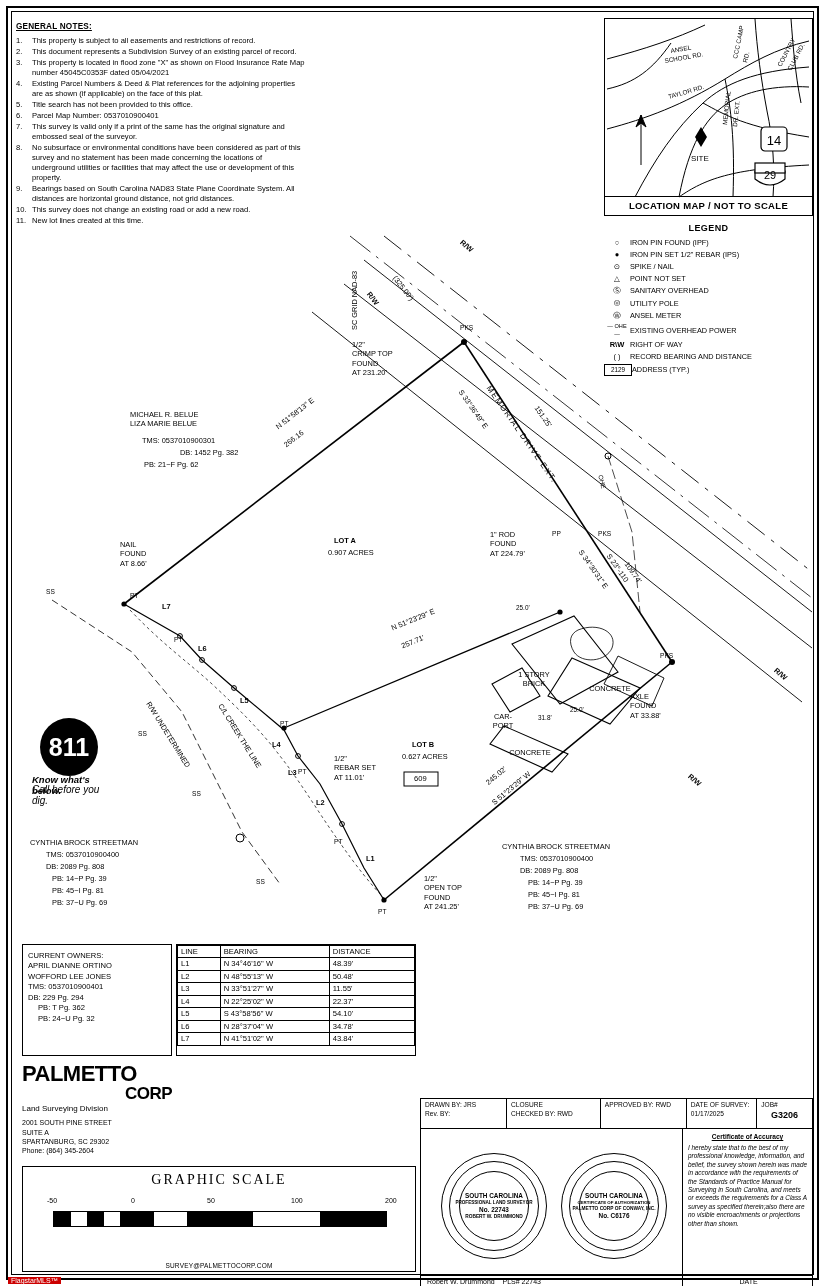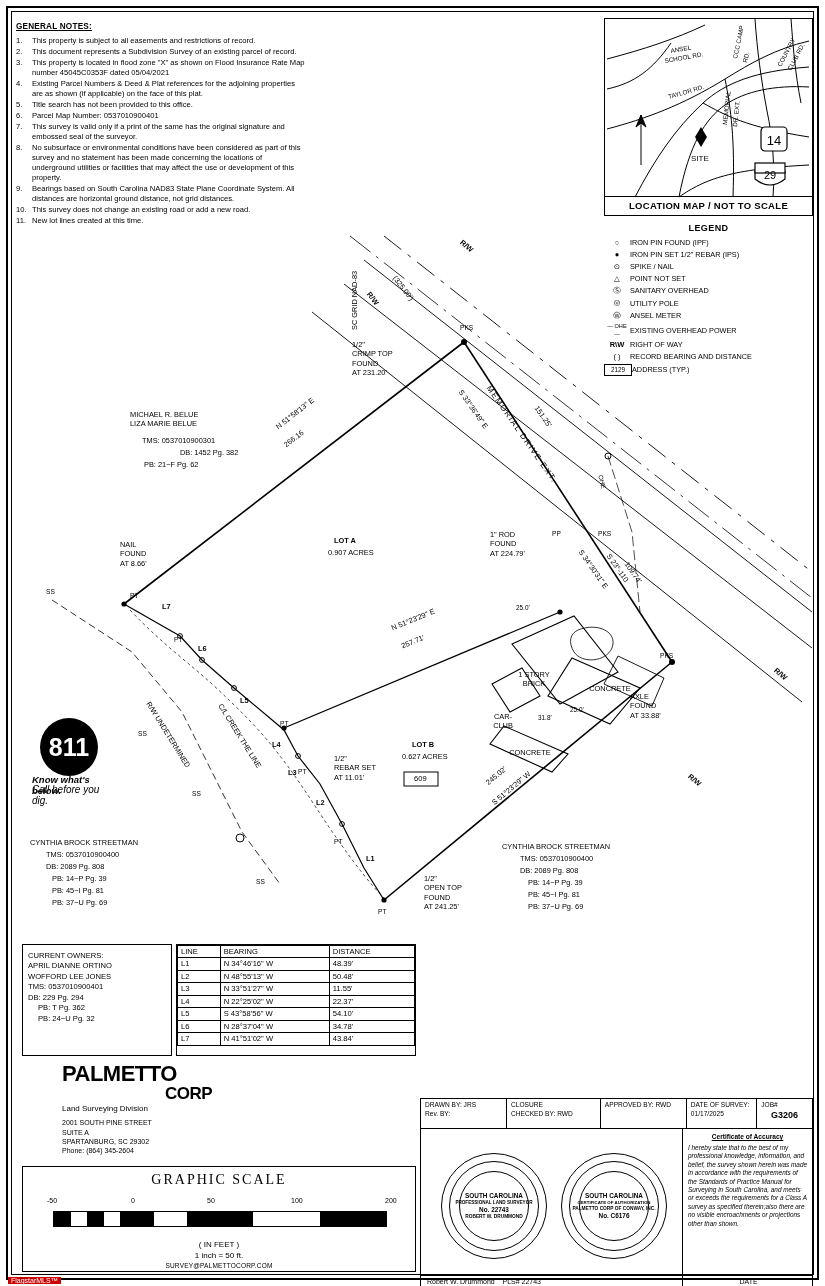--- a/index.html
+++ b/index.html
@@ -41,21 +41,21 @@
   .logo811 .kn{position:absolute;left:0;top:56px;font-size:9.5px;font-weight:bold;font-style:italic;}
   .logo811 .cb{position:absolute;left:0;top:66px;font-size:10px;font-weight:normal;font-style:italic;}
 
   
   .owners{position:absolute;left:22px;top:944px;width:150px;height:112px;border:1.2px solid #000;box-sizing:border-box;padding:6px 5px;font-size:7.6px;line-height:1.38;}
   .linetable{position:absolute;left:176px;top:944px;width:240px;height:112px;border:1.2px solid #000;box-sizing:border-box;}
   .linetable table{width:100%;border-collapse:collapse;font-size:7.6px;}
   .linetable th,.linetable td{border:.8px solid #000;padding:1px 3px;text-align:left;line-height:1.25;}
   .linetable th{font-weight:normal;}
 
-  .palm{position:absolute;left:22px;top:1060px;width:150px;height:100px;font-size:7.2px;line-height:1.3;margin-left:40px;}
+  .palm{position:absolute;left:22px;top:1060px;width:150px;height:100px;font-size:7.2px;line-height:1.3;}
   .palm .p1{font-size:22px;font-weight:bold;letter-spacing:-0.5px;font-family:"Liberation Sans",sans-serif;}
   .palm .p2{font-size:17px;font-weight:bold;text-align:right;margin-top:-6px;letter-spacing:-0.5px;}
   .palm .p3{font-size:8px;margin-top:-1px;}
   .palm .addr{margin-top:4px;font-size:7px;line-height:1.35;}
 
   .subinfo{position:absolute;left:176px;top:1060px;width:240px;height:100px;text-align:center;font-size:8px;line-height:1.5;font-style:italic;}
 
   .graphic{position:absolute;left:22px;top:1166px;width:394px;height:106px;border:1.2px solid #000;box-sizing:border-box;}
   .graphic .gtitle{text-align:center;font-size:14px;letter-spacing:2px;margin-top:5px;font-family:"Liberation Serif",serif;}
   .gbar{position:absolute;left:30px;top:44px;width:334px;height:16px;border:1px solid #000;box-sizing:border-box;display:flex;}
@@ -364,21 +364,21 @@
     <div class="lbl" style="left:126px;top:718px;font-size:6.6px;">SS</div>
     <div class="lbl" style="left:180px;top:778px;font-size:6.6px;">SS</div>
     <div class="lbl" style="left:244px;top:866px;font-size:6.6px;">SS</div>
     <div class="lbl" style="left:592px;top:462px;transform:rotate(76deg);transform-origin:left top;font-size:6.4px;">OHE</div>
 
     <div class="lbl c" style="left:500px;top:658px;width:44px;">1 STORY
 BRICK</div>
     <div class="lbl c" style="left:572px;top:672px;width:52px;">CONCRETE</div>
     <div class="lbl c" style="left:492px;top:736px;width:52px;">CONCRETE</div>
     <div class="lbl c" style="left:474px;top:700px;width:34px;">CAR-
-CLUB</div>
+PORT</div>
     <div class="lbl" style="left:504px;top:592px;font-size:6.4px;">25.0'</div>
     <div class="lbl" style="left:558px;top:694px;font-size:6.4px;">25.0'</div>
     <div class="lbl" style="left:526px;top:702px;font-size:6.4px;">31.8'</div>
 
     <div class="lbl" style="left:118px;top:398px;">MICHAEL R. BELUE
 LIZA MARIE BELUE</div>
     <div class="lbl" style="left:130px;top:424px;">TMS: 0537010900301</div>
     <div class="lbl" style="left:132px;top:436px;margin-left:36px;">DB: 1452 Pg. 382</div>
     <div class="lbl" style="left:132px;top:448px;">PB: 21−F Pg. 62</div>
 
@@ -486,24 +486,20 @@
       <div style="flex:1;background:#000"></div>
       <div style="flex:1;background:#fff"></div>
       <div style="flex:1;background:#000"></div>
       <div style="flex:1;background:#fff"></div>
       <div style="flex:2;background:#000"></div>
       <div style="flex:2;background:#fff"></div>
       <div style="flex:4;background:#000"></div>
       <div style="flex:4;background:#fff"></div>
       <div style="flex:4;background:#000"></div>
     </div>
-    <div class="gfeet">
-      <div>( IN FEET )</div>
-      <div>1 inch =  50  ft.</div>
-    </div>
     <div class="gmail">SURVEY@PALMETTOCORP.COM</div>
   </div>
 
   <div class="tb">
     <div class="tbrow">
       <div class="tbcell" style="width:22%">
         <div>DRAWN BY: JRS</div>
         <div>Rev. BY:</div>
       </div>
       <div class="tbcell" style="width:24%">

